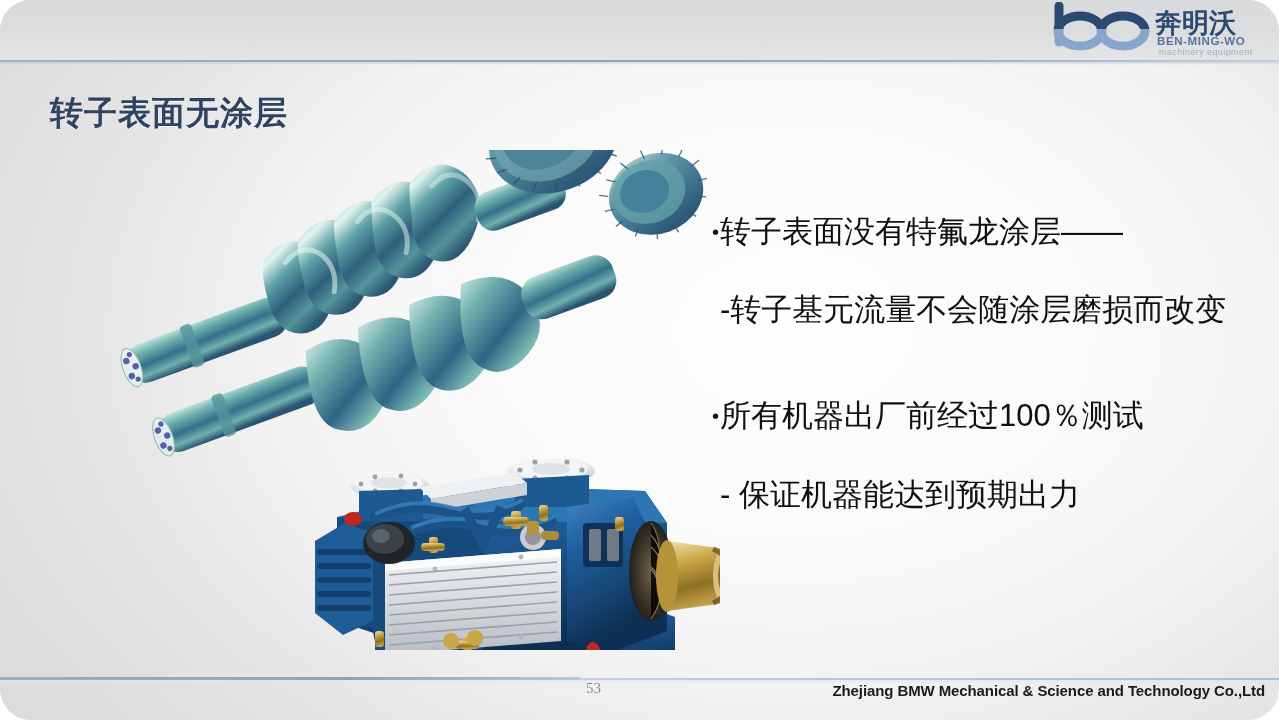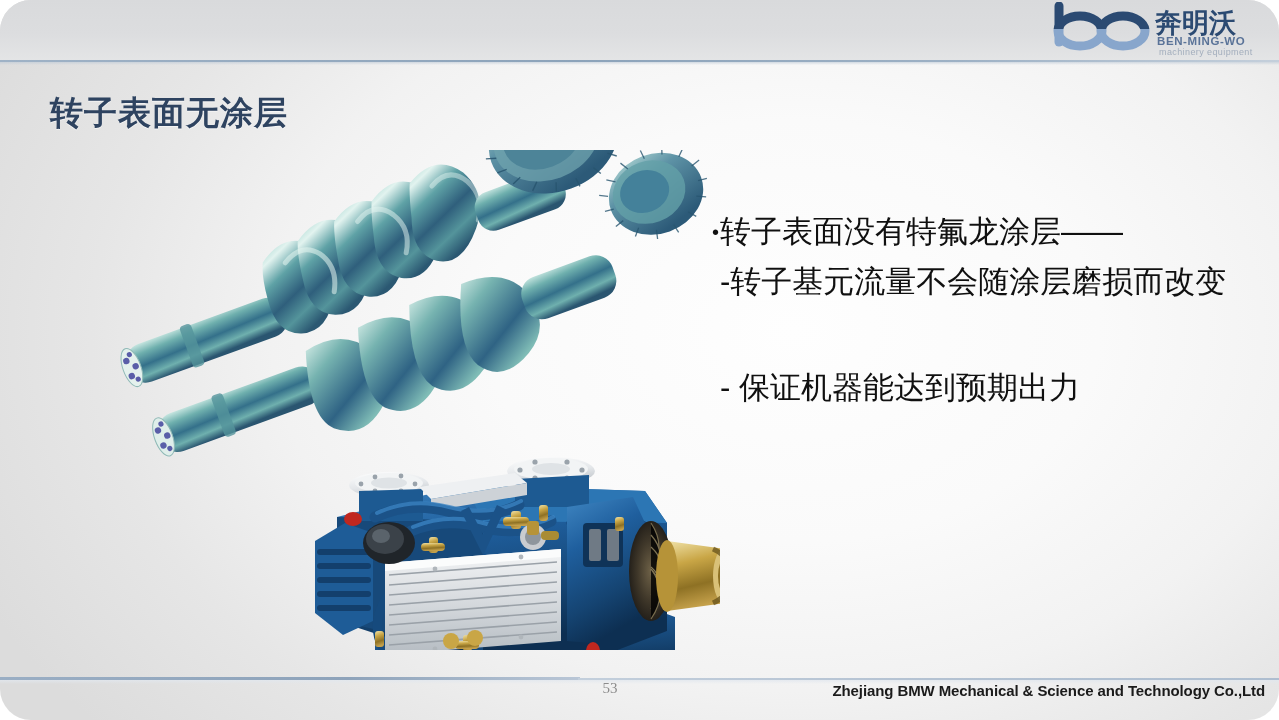--- a/index.html
+++ b/index.html
@@ -72,21 +72,21 @@
     line-height: 1.62;
     white-space: nowrap;
   }
   .bullet-line.lead::before {
     content: "•";
     display: inline-block;
     font-size: 20px;
     vertical-align: 3px;
     margin-right: 1px;
   }
-  .bullet-line.sub { padding-left: 8px; }
+  .bullet-line.sub { padding-left: 8px; margin-top: 28px; }
   
   .artwork {
     position: absolute;
     left: 60px; top: 150px;
     width: 660px; height: 500px;
   }
   .artwork svg { display: block; }
   
   .footer-rule-left {
     position: absolute;
@@ -103,21 +103,21 @@
   .footer-rule-glow {
     position: absolute;
     left: 0; top: 680px;
     width: 1279px; height: 4px;
     background: linear-gradient(180deg, rgba(225,231,238,.8), rgba(255,255,255,0));
   }
   .page-number {
     position: absolute;
     left: 586px; top: 680px;
     width: 48px;
-    text-align: center;
+    text-align: left;
     font-size: 15px;
     color: #8c8c8c;
     font-family: "Liberation Serif", "DejaVu Serif", serif;
   }
   .footer-company {
     position: absolute;
     right: 14px; top: 682px;
     font-size: 15px;
     font-weight: bold;
     color: #1b1b1b;
@@ -466,20 +466,21 @@
       </g>
     </svg>
   </div>
 
   <div class="bullets">
     <div class="bullet-group">
       <div class="bullet-line lead">转子表面没有特氟龙涂层——</div>
       <div class="bullet-line sub">-转子基元流量不会随涂层磨损而改变</div>
     </div>
     <div class="bullet-group">
+      <div class="bullet-line lead">所有机器出厂前经过100％测试</div>
       <div class="bullet-line sub">- 保证机器能达到预期出力</div>
     </div>
   </div>
 
   <div class="footer-rule-left"></div>
   <div class="footer-rule-right"></div>
   <div class="footer-rule-glow"></div>
   <div class="page-number">53</div>
   <div class="footer-company">Zhejiang BMW Mechanical &amp; Science and Technology Co.,Ltd</div>
 

